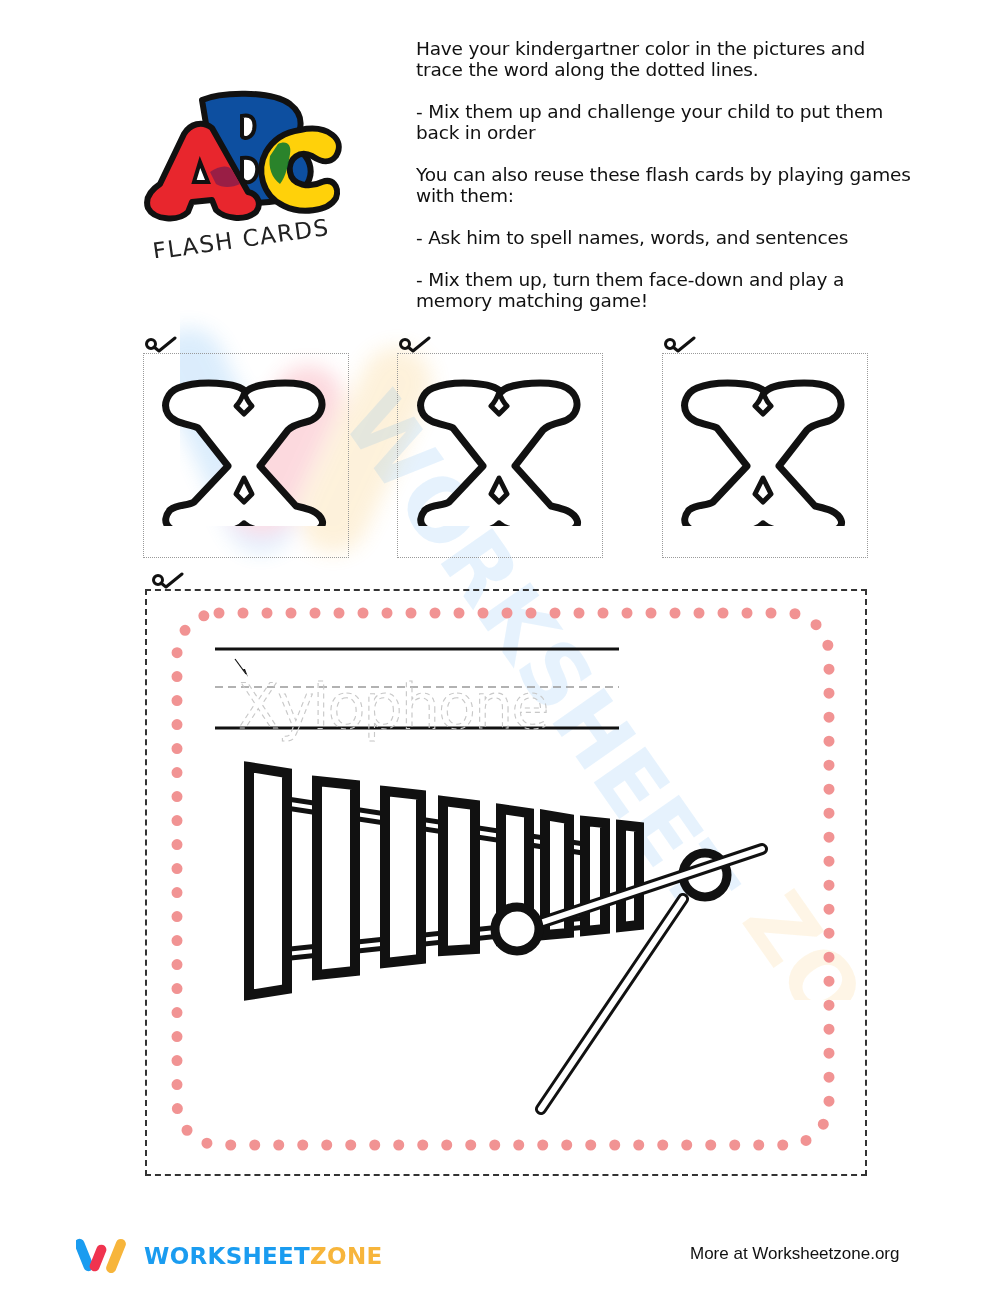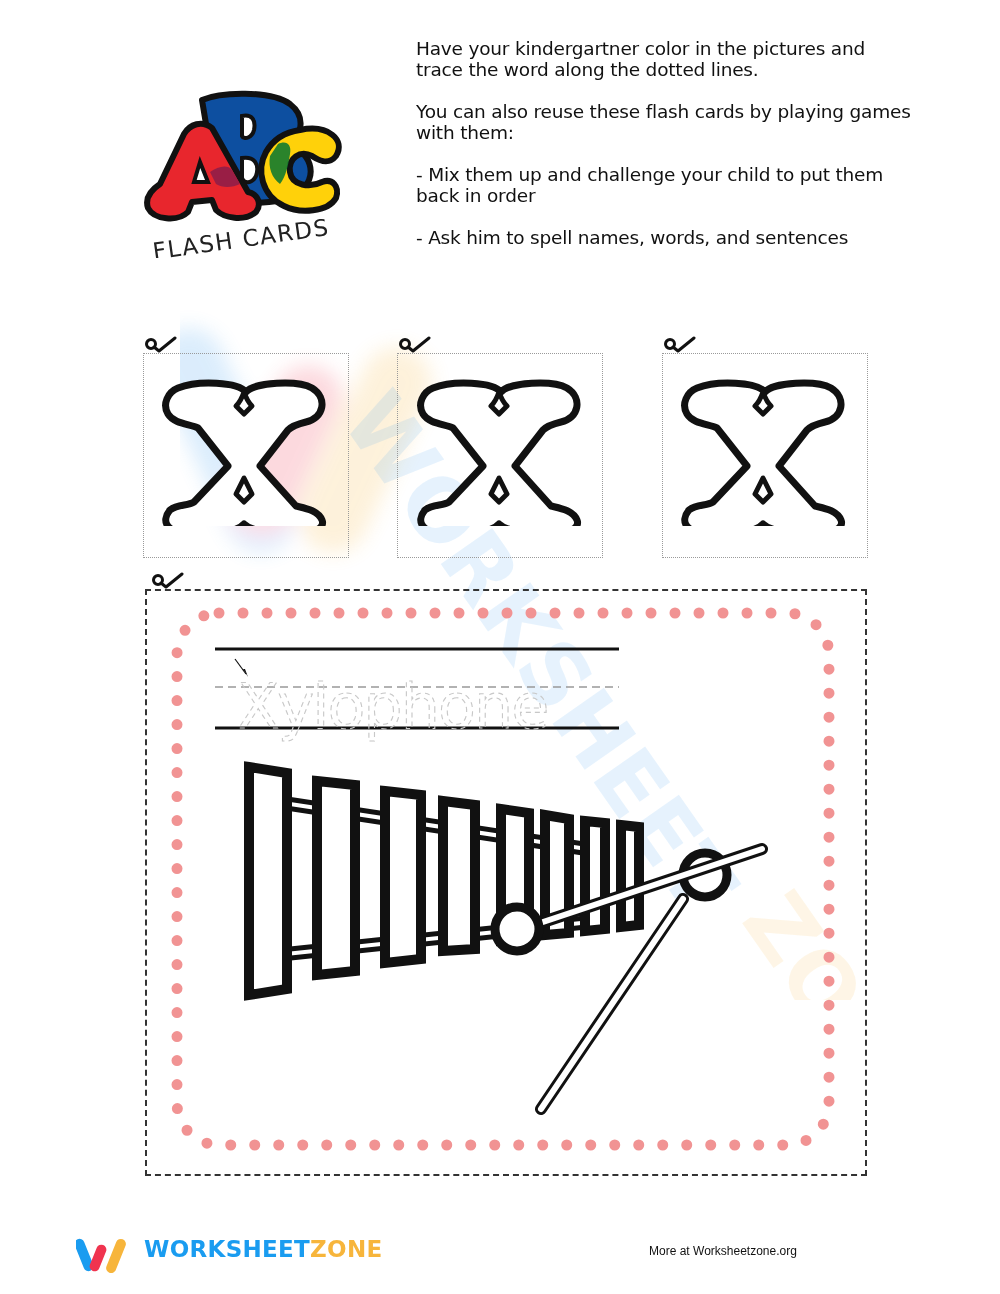--- a/index.html
+++ b/index.html
@@ -16,25 +16,25 @@
   .instructions { left:416px; top:38px; width:500px; font-family:"DejaVu Sans", sans-serif; font-size:18.5px; line-height:21px; color:#111; letter-spacing:-0.2px; }
   .instructions p { margin:0 0 21px 0; }
 
   
   .scissor { width:34px; height:18px; }
   .card { border:1px dotted #9a9a9a; box-sizing:border-box; background:transparent; }
   .card svg { position:absolute; left:0; top:0; }
 
   
   .bigcard { left:145px; top:589px; width:722px; height:587px; border:2px dashed #333; box-sizing:border-box;text-align:center; }
-  .footer-left { left:76px; top:1236px; height:40px; display:flex; }
+  .footer-left { left:76px; top:1236px; height:40px; display:flex; align-items:center; }
   .brand-text { font-family:"DejaVu Sans", sans-serif; font-weight:bold; font-size:23px; letter-spacing:0.3px; margin-left:12px; }
   .brand-blue { color:#1a9cf0; }
   .brand-orange { color:#f7b53b; }
-  .footer-right { left:649px; top:1244px; font-family:"Liberation Sans", sans-serif; font-size:12px; color:#111; }
+  .footer-right { left:690px; top:1244px; font-family:"Liberation Sans", sans-serif; font-size:17px; color:#111; }
 </style>
 </head>
 <body>
 
 <svg class="watermark" viewBox="0 0 720 700">
   <defs>
     <filter id="blur">
         <feGaussianBlur stdDeviation="10"></feGaussianBlur>
       </filter>
   </defs>
@@ -66,23 +66,24 @@
       <path d="M160 42 C188 36 206 52 196 68 C188 78 178 72 172 68 C160 62 148 70 150 84 C152 98 170 100 182 94 C192 90 200 98 196 110 C188 124 160 126 144 118 C122 108 116 82 126 64 C134 50 146 44 160 42 Z" fill="#ffd10a" stroke="#111" stroke-width="6" stroke-linejoin="round"></path>
       <path d="M138 56 C146 52 152 56 150 66 C148 78 146 88 140 96 C132 90 128 80 130 68 Z" fill="#137a2f" opacity="0.9"></path>
     </g>
 
     <text x="12" y="158" transform="rotate(-8 110 150)" font-family="DejaVu Sans, sans-serif" font-size="23" letter-spacing="1.5" fill="#222">FLASH CARDS</text>
   </svg>
 </div>
 
 <div class="abs instructions">
   <p>Have your kindergartner color in the pictures and trace the word along the dotted lines.</p>
+  <p>- Mix them up and challenge your child to put them back in order</p>
   <p>You can also reuse these flash cards by playing games with them:</p>
-  <p>- Mix them up and challenge your child to put them back in order</p>
   <p>- Ask him to spell names, words, and sentences</p>
+  <p>- Mix them up, turn them face-down and play a memory matching game!</p>
 </div>
 
 <svg width="0" height="0" style="position:absolute">
   <defs>
     <symbol id="scissors" viewBox="0 0 34 18">
       <circle cx="8" cy="9" r="4.5" fill="none" stroke="#111" stroke-width="3"></circle>
       <path d="M11 12 L16 16 L32 3" fill="none" stroke="#111" stroke-width="3" stroke-linecap="round" stroke-linejoin="round"></path>
     </symbol>
     <symbol id="bigX" viewBox="0 0 170 150">
       <path d="M20 12 C40 4 80 6 88 16 C96 6 140 4 154 12 C170 22 166 42 148 46 C140 48 134 50 130 54 L102 90 L138 130 C146 132 160 134 164 144 C168 154 150 158 140 156 C118 154 96 158 86 148 C78 158 52 156 32 156 C10 158 2 146 12 134 C20 128 30 130 36 126 L70 90 L40 52 C32 48 16 48 10 38 C4 28 10 16 20 12 Z" fill="#fff" stroke="#111" stroke-width="7" stroke-linejoin="round"></path>

